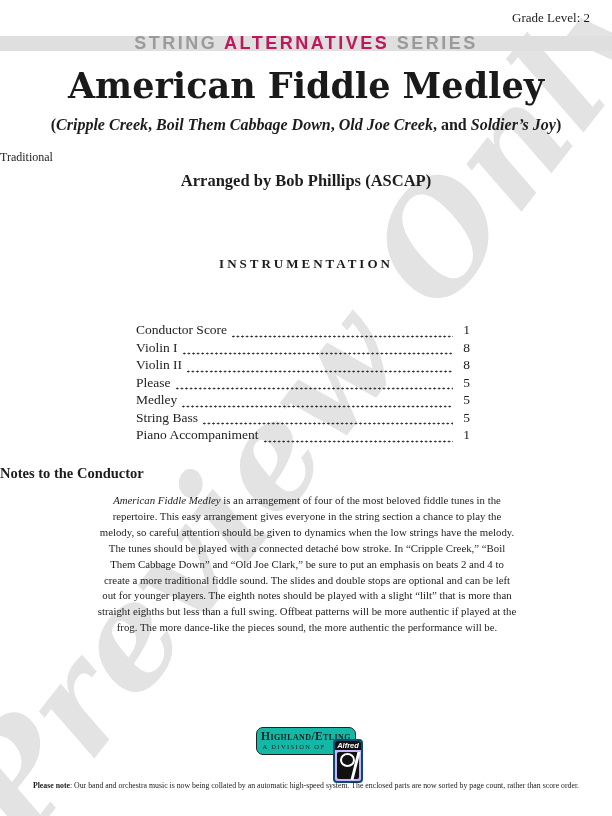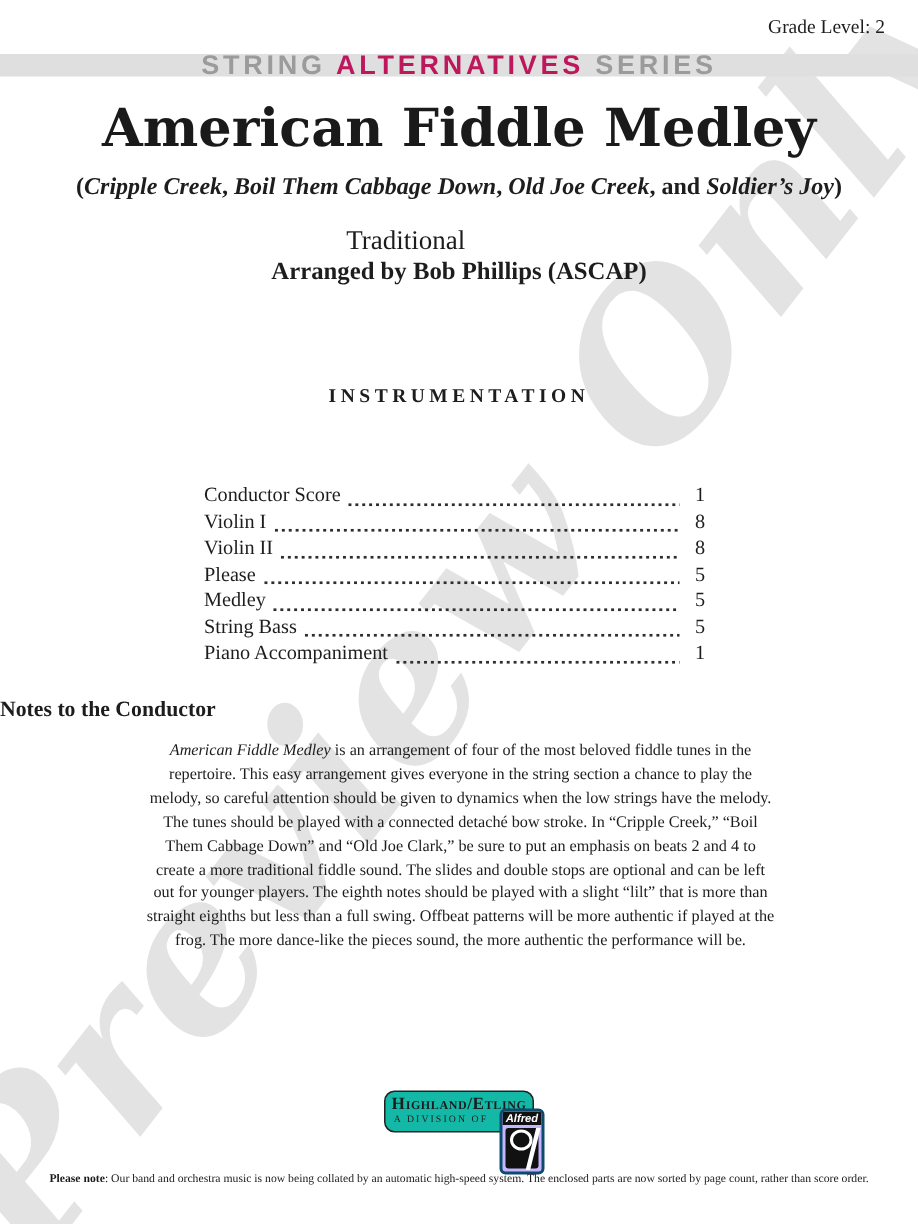--- a/index.html
+++ b/index.html
@@ -33,21 +33,21 @@
   .title{
     position:absolute; top:64px; left:0; width:612px; text-align:center;
     font-family:"DejaVu Serif", serif; font-weight:bold; font-size:35px; line-height:44px;
     color:#1a1a1a;
   }
   .subtitle{
     position:absolute; top:116px; left:0; width:612px; text-align:center;
     font-weight:bold; font-size:16px;
   }
   .subtitle .seg-italic{font-style:italic;}
-  .credit1{position:absolute; top:150px; left:0; width:541px; text-align:center; font-size:18px;}
+  .credit1{position:absolute; top:150px; left:0; width:541px; text-align:left; font-size:12px;}
   .credit2{position:absolute; top:171px; left:0; width:612px; text-align:center; font-size:16.5px; font-weight:bold;}
   
   .inst-heading{
     position:absolute; top:256px; left:0; width:612px; text-align:center;
     font-weight:bold; font-size:13px; letter-spacing:3px;
   }
   .inst-list{position:absolute; top:282px; left:136px; width:334px;margin-top:40px;}
   .inst-row{display:flex; align-items:baseline; height:17.5px; font-size:13.5px;}
   .inst-leader{
     flex:1; height:3px; margin:0 3px 2px 4px; align-self:flex-end;

